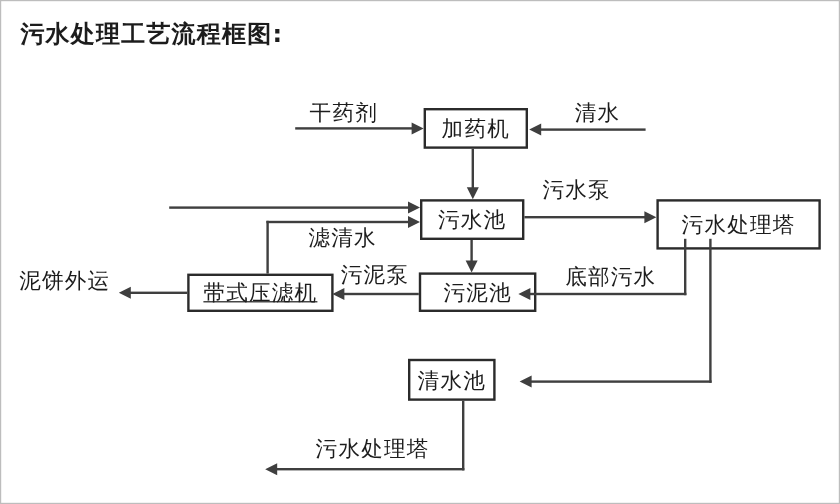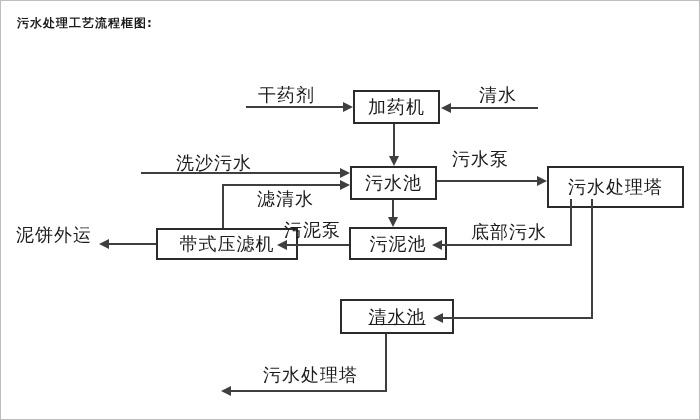--- a/index.html
+++ b/index.html
@@ -2,21 +2,21 @@
 <html><head>
 <meta charset="utf-8">
 <style>
   html,body{margin:0;padding:0;background:#fff;}
   #canvas{
     position:relative;width:700px;height:420px;box-sizing:border-box;
     background:#ffffff;border:1px solid #bdbdbd;overflow:hidden;
     font-family:"DejaVu Sans","Liberation Sans",sans-serif;color:#1c1c1c;
   }
   .title{
-    position:absolute;left:16px;top:14px;font-size:12px;font-weight:bold;
+    position:absolute;left:16px;top:14px;font-size:20px;font-weight:bold;
     letter-spacing:1px;white-space:nowrap;
   }
   .box{
     position:absolute;box-sizing:border-box;border:2px solid #2b2b2b;background:#fff;
     display:flex;align-items:center;justify-content:center;
     font-size:18px;letter-spacing:1px;white-space:nowrap;
   }
   .lbl{
     position:absolute;font-size:18px;letter-spacing:1px;white-space:nowrap;line-height:1;
   }
@@ -32,37 +32,36 @@
 <body>
 
 <div id="canvas">
 
   <div class="title">污水处理工艺流程框图:</div>
 
   <div class="box" style="left:349px;top:165px;width:87px;height:34px;">污水池</div>
   <div class="box" style="left:352px;top:89px;width:87px;height:34px;">加药机</div>
   <div class="box" style="left:546px;top:165px;width:137px;height:42px;">污水处理塔</div>
   <div class="box" style="left:348px;top:226px;width:98px;height:33px;">污泥池</div>
-  <div class="box" style="left:155px;top:227px;width:142px;height:32px;">带式压滤机</div>
-  <div class="box" style="left:339px;top:298px;width:114px;height:35px;text-decoration:underline;">清水池</div>
+  <div class="box" style="left:155px;top:227px;width:122px;height:32px;text-decoration:underline;">带式压滤机</div>
+  <div class="box" style="left:339px;top:298px;width:73px;height:35px;">清水池</div>
 
   <div class="hline" style="left:245px;top:105px;width:100px;"></div>
   <div class="ar ar-r" style="left:342px;top:101px;"></div>
   <div class="lbl" style="left:257px;top:85px;">干药剂</div>
 
   <div class="hline" style="left:448px;top:106px;width:89px;"></div>
   <div class="ar ar-l" style="left:440px;top:102px;"></div>
   <div class="lbl" style="left:478px;top:85px;">清水</div>
 
   <div class="vline" style="left:392px;top:123px;height:34px;"></div>
   <div class="ar ar-d" style="left:388px;top:155px;"></div>
 
   <div class="hline" style="left:140px;top:171px;width:201px;"></div>
   <div class="ar ar-r" style="left:339px;top:167px;"></div>
-  <div class="lbl" style="left:175px;top:153px;">洗沙污水</div>
 
   <div class="vline" style="left:221px;top:183px;height:44px;"></div>
   <div class="hline" style="left:221px;top:183px;width:120px;"></div>
   <div class="ar ar-r" style="left:339px;top:179px;"></div>
   <div class="lbl" style="left:256px;top:189px;">滤清水</div>
 
   <div class="hline" style="left:436px;top:179px;width:102px;"></div>
   <div class="ar ar-r" style="left:536px;top:175px;"></div>
   <div class="lbl" style="left:451px;top:149px;">污水泵</div>
 

